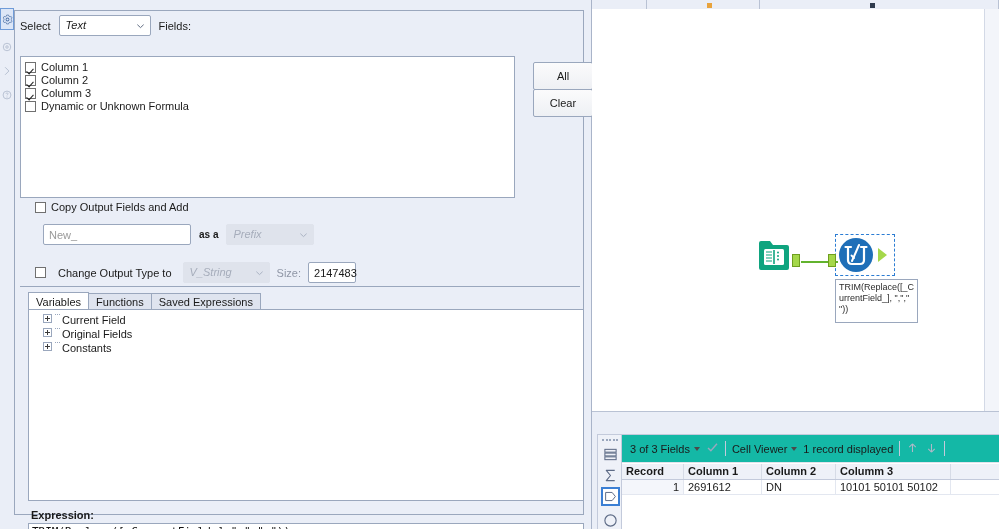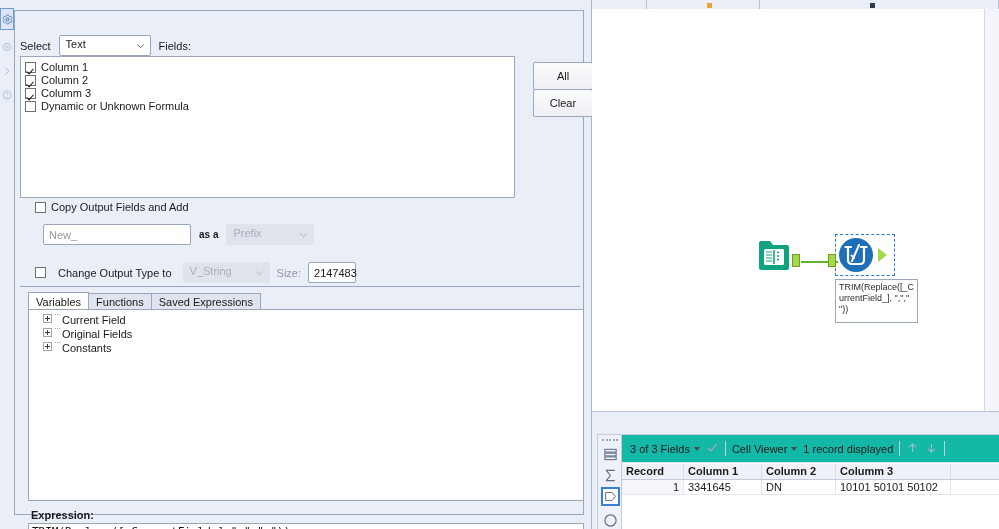--- a/index.html
+++ b/index.html
@@ -41,35 +41,36 @@
 
   
   #config-card {
     position: absolute; left: 14px; top: 10px;
     width: 570px; height: 505px;
     background: #eaeef7;
     border: 1px solid #9aa7bd;
   }
 
   .row-select {
-    position: absolute; left: 5px; top: 24px;
+    position: absolute; left: 5px; top: 4px;
     display: flex; align-items: center; gap: 8px;
   }
   .lbl { font-size: 11px; color: #1a1a1a; white-space: nowrap; }
 
   .combo {
     position: relative;
     height: 21px;
     background: #ffffff;
     border: 1px solid #9aa7bd;
-    display: flex; align-items: center;
+    display: flex; align-items: flex-end;
     padding: 0 18px 4px 6px;
     font-size: 11px;
     color: #1a1a1a;
     border-radius: 2px;
+    font-style: italic;
   }
   .combo.disabled {
     background: #dfe3ec;
     border-color: #dfe3ec;
     color: #a6adbb;
   }
   .combo .chev {
     position: absolute; right: 5px; top: 50%;
     transform: translateY(-50%);
     width: 9px; height: 9px;
@@ -672,21 +673,21 @@
         <div id="grid">
           <div id="grid-head">
             <div class="gh num" style="width:62px">Record</div>
             <div class="gh" style="width:78px">Column 1</div>
             <div class="gh" style="width:74px">Column 2</div>
             <div class="gh" style="width:115px">Columm 3</div>
             <div class="gh" style="width:49px"></div>
           </div>
           <div id="grid-row">
             <div class="gc num" style="width:62px">1</div>
-            <div class="gc" style="width:78px">3341645</div>
+            <div class="gc" style="width:78px">2691612</div>
             <div class="gc" style="width:74px">DN</div>
             <div class="gc" style="width:115px">10101 50101 50102</div>
             <div class="gc" style="width:49px"></div>
           </div>
         </div>
 
       </div>
     </div>
   </div>
 

